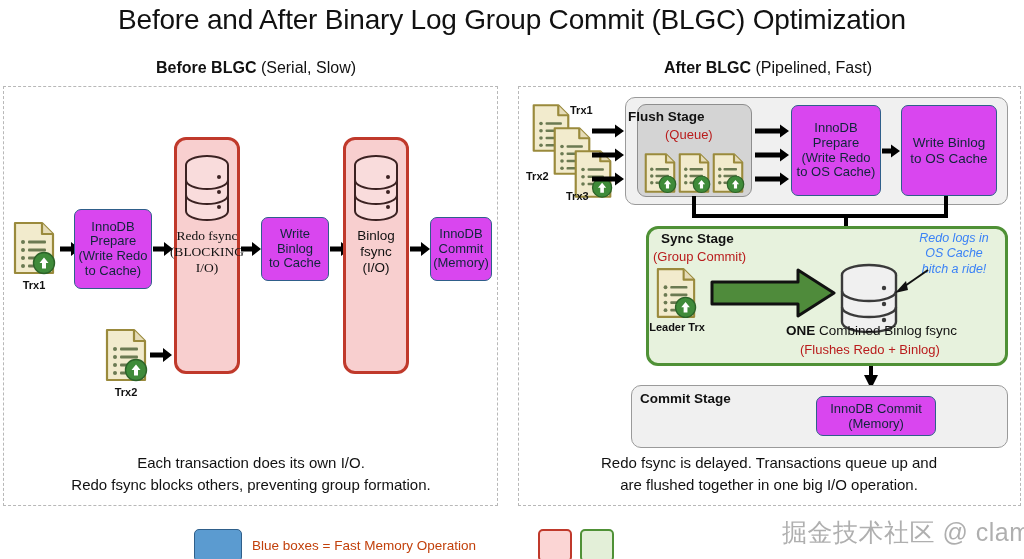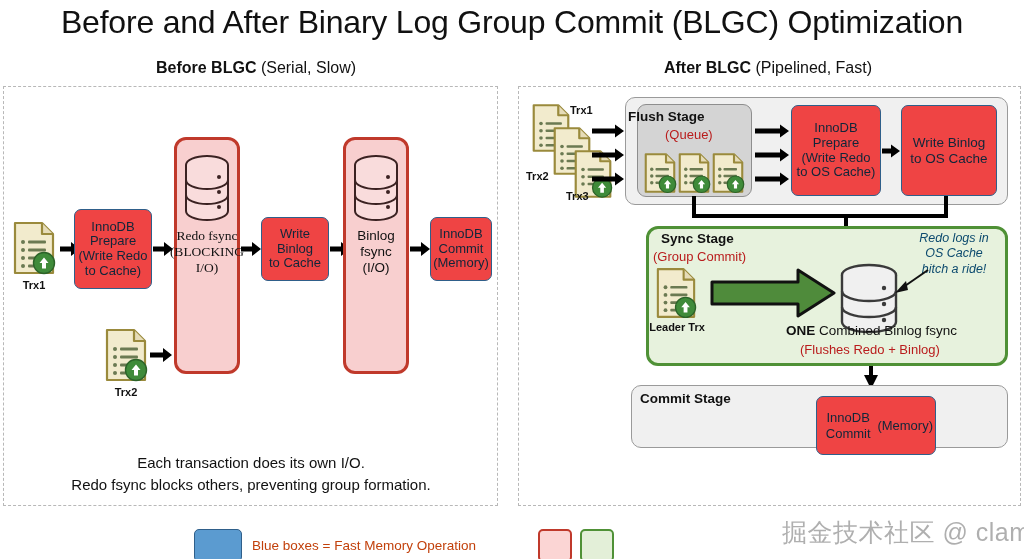--- a/index.html
+++ b/index.html
@@ -10,21 +10,21 @@
     color:#111;
     overflow:hidden;
     position:relative;
   }
   .page{position:absolute;left:0;top:0;width:1024px;height:559px;}
 
   
   .title{
     position:absolute;left:0;top:4px;width:1024px;
     text-align:center;
-    font-size:32px;
+    font-size:28px;
     letter-spacing:-0.2px;
     color:#111;
   }
   .subtitle{
     position:absolute;top:59px;
     text-align:center;
     font-size:16px;
     color:#111;
     white-space:nowrap;
   }
@@ -38,21 +38,21 @@
     border:1px dashed #b8b8b8;
     background:#fff;
     box-sizing:border-box;
   }
   #panel-left{left:3px;top:86px;width:495px;height:420px;}
   #panel-right{left:518px;top:86px;width:503px;height:420px;}
 
   
   .bluebox{
     position:absolute;
-    background:#ef4444;
+    background:#d946ef;
     border:1px solid #2f5f8a;
     border-radius:7px;
     box-sizing:border-box;
     display:flex;align-items:center;justify-content:center;
     text-align:center;
     font-size:13px;
     line-height:1.12;
     color:#10263a;
     padding:2px;
   }
@@ -127,21 +127,21 @@
     color:#111;
   }
 
   
   .annot{
     position:absolute;
     font-style:italic;
     font-size:12.5px;
     line-height:1.22;
     text-align:center;
-    color:#0c4a6e;
+    color:#3b82f6;
     white-space:nowrap;
   }
 
   
   .legend{
     position:absolute;left:0;top:509px;width:1024px;height:50px;
   }
   .legend-sw{
     position:absolute;border-radius:5px;box-sizing:border-box;
   }
@@ -537,25 +537,29 @@
 
   <div class="arr" style="left:862px;top:366px;">
     <svg width="18" height="24" viewBox="0 0 18 24">
       <path d="M9 0 V12" stroke="#000" stroke-width="4"></path>
       <path d="M9 23 L2 9 H16 Z" fill="#000"></path>
     </svg>
   </div>
 
   <div class="greybox" style="left:631px;top:385px;width:377px;height:63px;"></div>
   <div class="stage-title" style="left:640px;top:391px;">Commit Stage</div>
-  <div class="bluebox" style="left:816px;top:396px;width:120px;height:59px;flex-direction:row;line-height:1.18;">
+  <div class="bluebox" style="left:816px;top:396px;width:120px;height:40px;flex-direction:column;line-height:1.18;">
     <span>InnoDB Commit</span>
     <span>(Memory)</span>
   </div>
 
+  <div class="caption" style="left:523px;top:452px;width:492px;">
+    <div>Redo fsync is delayed. Transactions queue up and</div>
+    <div>are flushed together in one big I/O operation.</div>
+  </div>
 
   <div class="legend">
     <div class="legend-sw legend-blue" style="left:194px;top:20px;width:48px;height:33px;"></div>
     <div class="legend-text" style="left:252px;top:29px;">Blue boxes = Fast Memory Operation</div>
     <div class="legend-sw legend-red" style="left:538px;top:20px;width:34px;height:33px;"></div>
     <div class="legend-sw legend-green" style="left:580px;top:20px;width:34px;height:33px;"></div>
   </div>
 
   <div class="watermark">掘金技术社区 @ clamlss</div>
 

